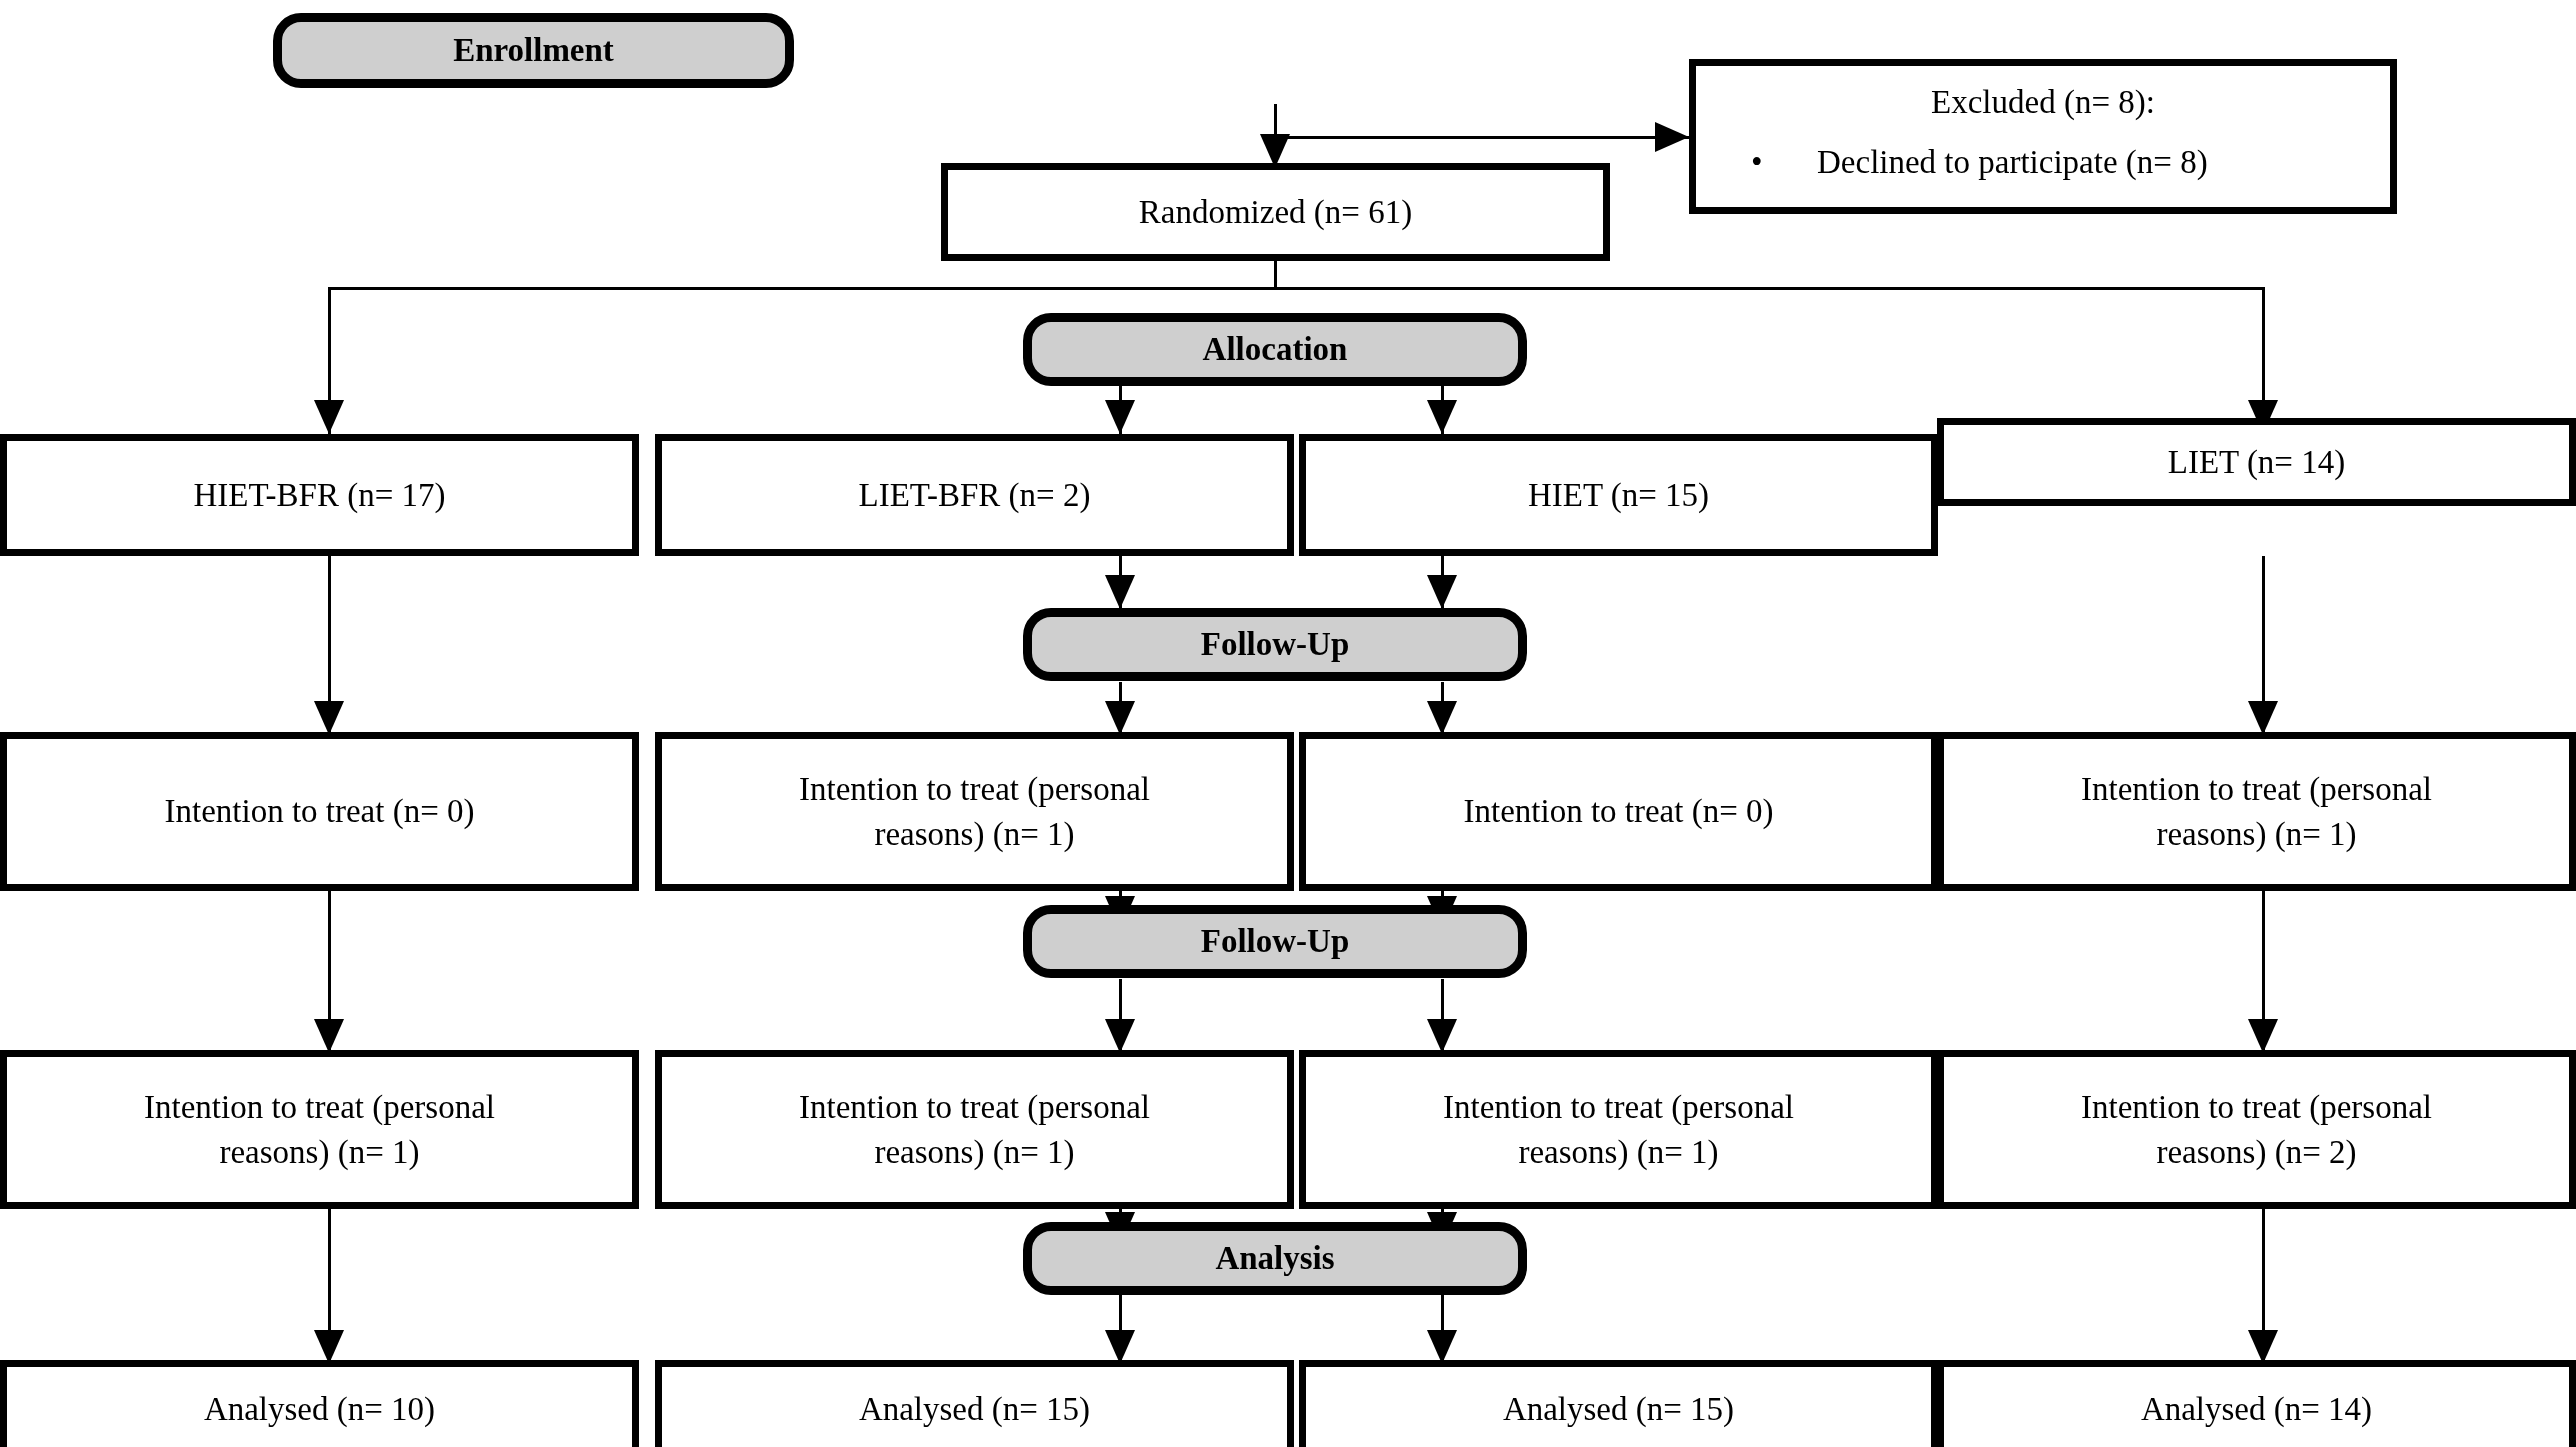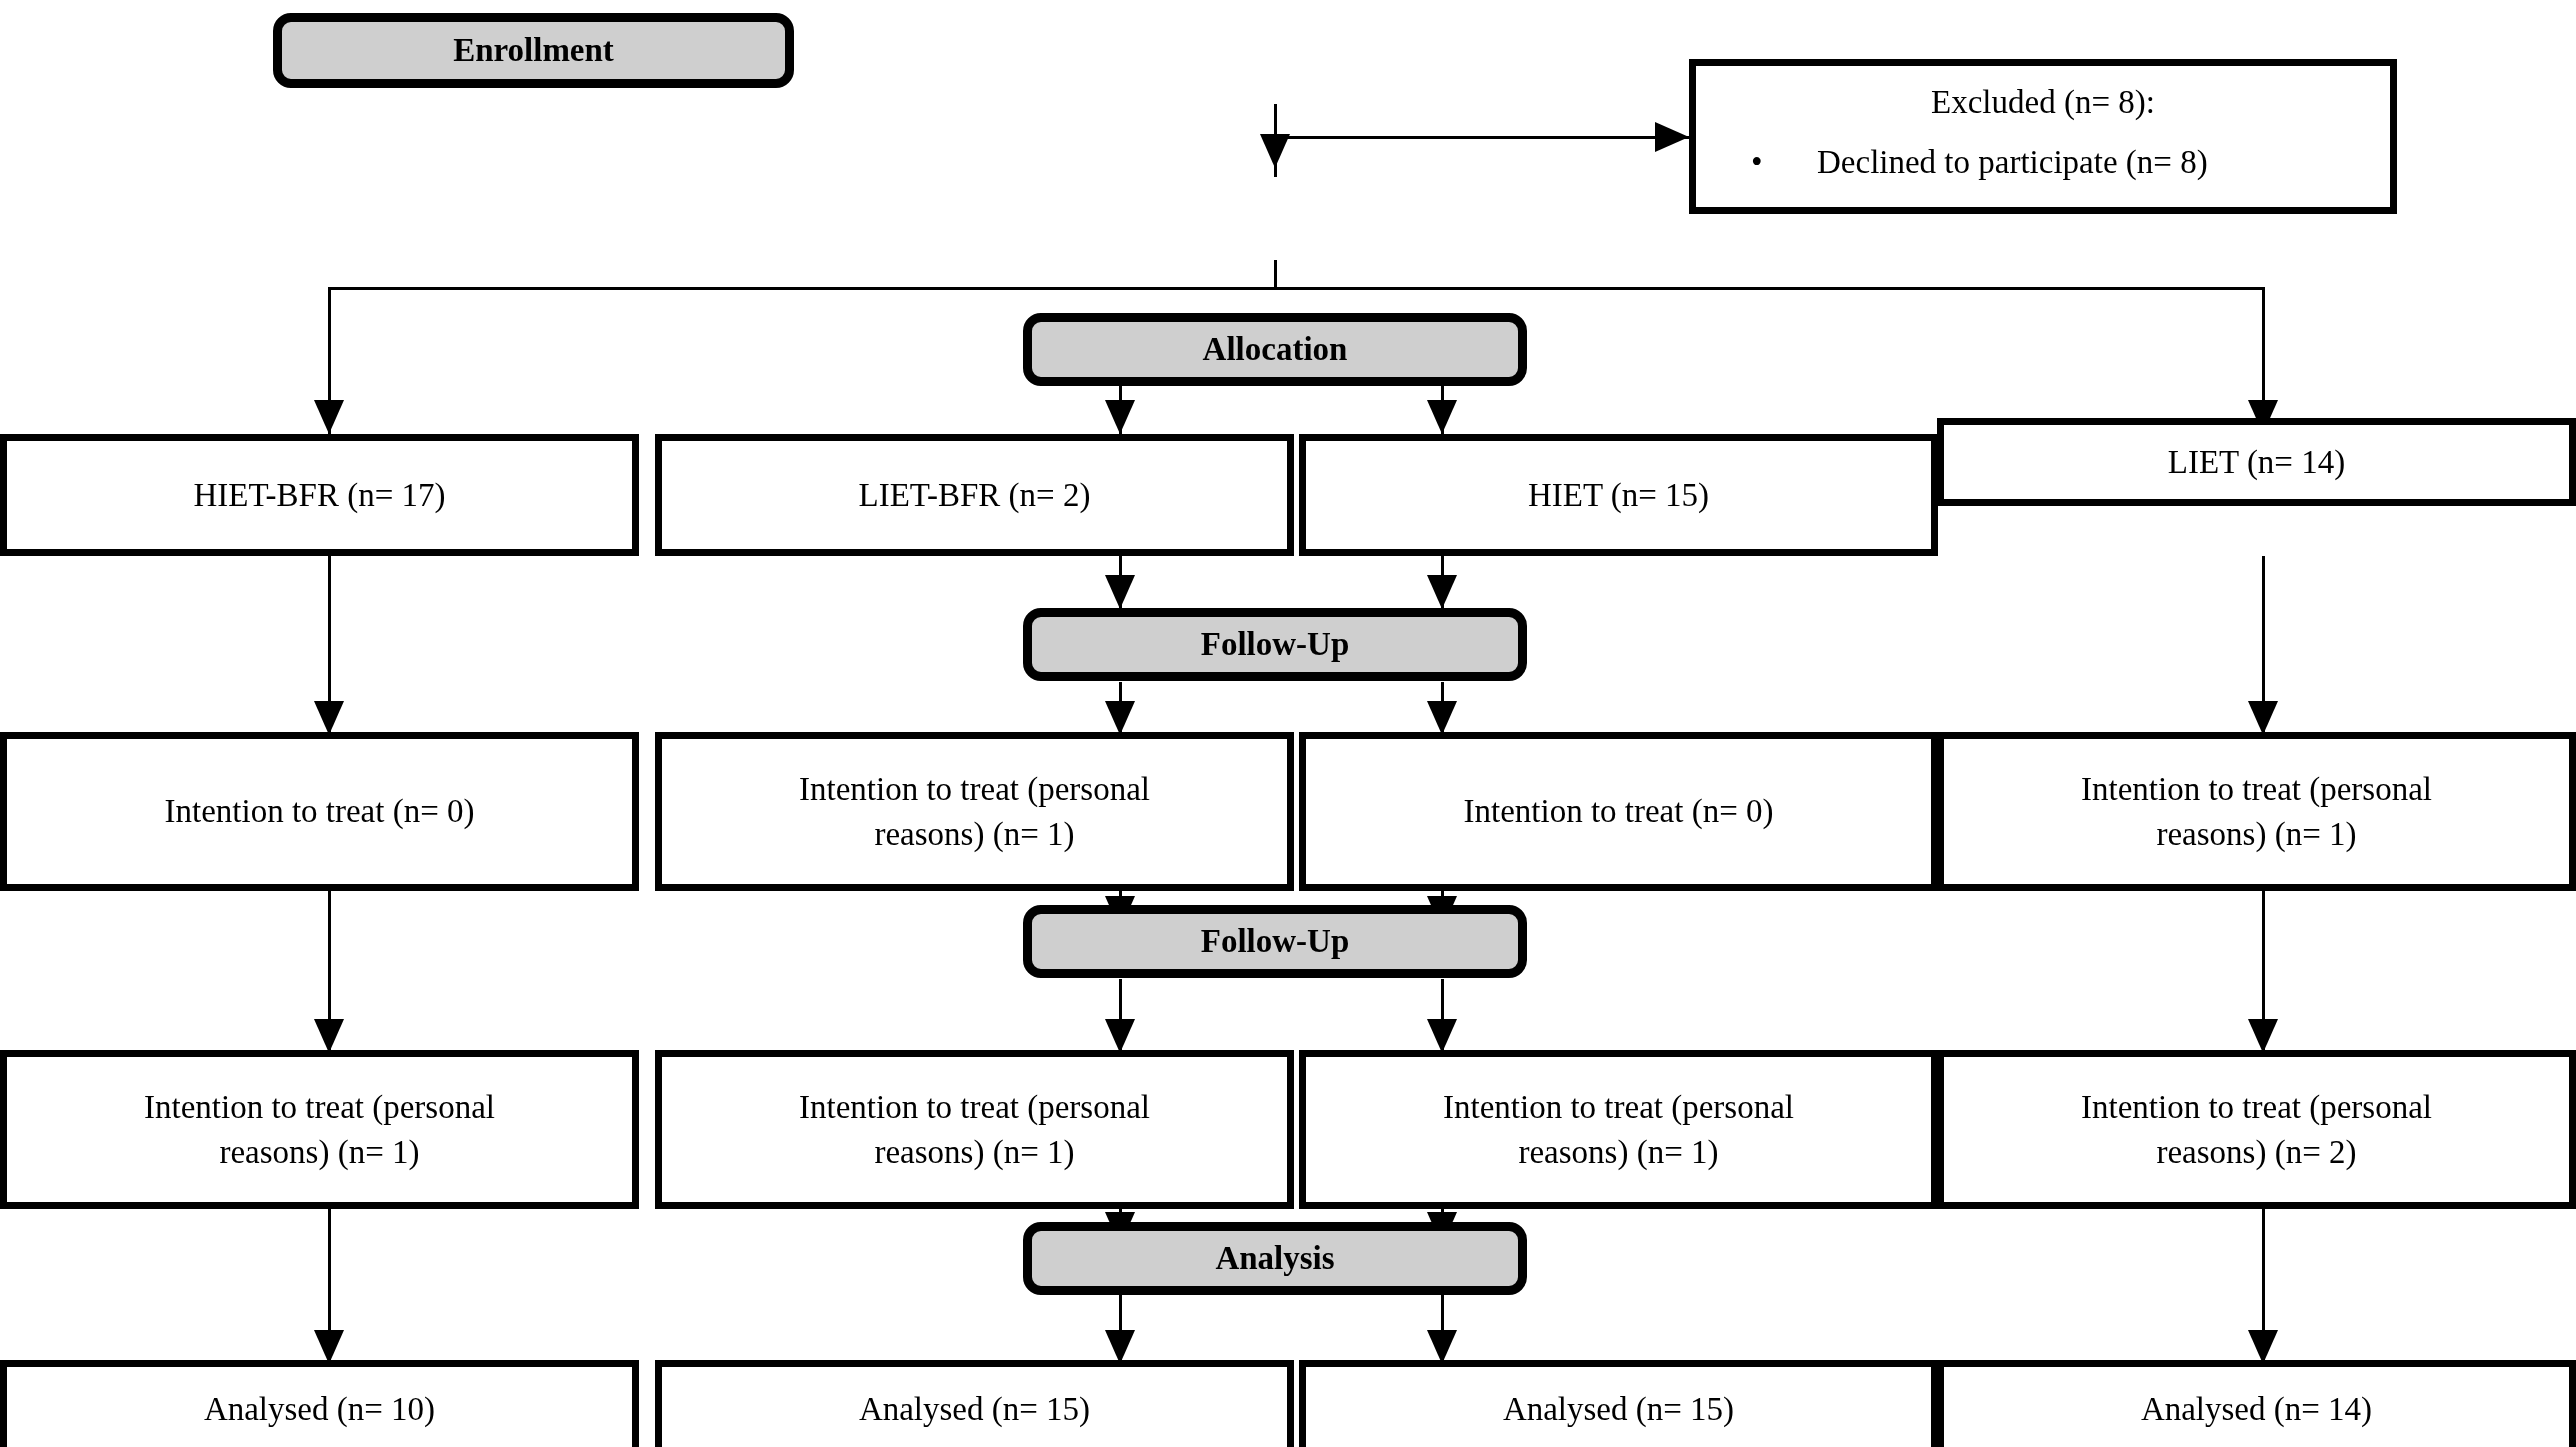--- a/index.html
+++ b/index.html
@@ -37,21 +37,21 @@
     display: block;
     width: 100%;
     white-space: pre-line;
   }
   
   .phase {
     position: absolute;
     box-sizing: border-box;
     background: #cfcfcf;
     border: 9px solid #000000;
-    border-radius: 18px;
+    border-radius: 28px;
     display: flex;
     align-items: center;
     justify-content: center;
     text-align: center;
     font-weight: bold;
     color: #000000;
     font-size: 33px;
     z-index: 4;
   }
   
@@ -126,20 +126,23 @@
   <div class="hline" style="left:1274px; top:136px; width:416px;"></div>
   <div class="arrow-right" style="left:1655px; top:122px;"></div>
 
   <div class="node excluded" style="left:1689px; top:59px; width:708px; height:155px;">
     <span class="ex-title">Excluded (n= 8):</span>
     <span class="ex-item">
       <span class="ex-bullet">•</span><span>Declined to participate (n= 8)</span>
     </span>
   </div>
 
+  <div class="node" style="left:941px; top:163px; width:669px; height:98px;">
+    <span class="txt">Randomized (n= 61)</span>
+  </div>
 
   <div class="vline" style="left:1274px; top:260px; height:30px;"></div>
   <div class="hline" style="left:328px; top:287px; width:1937px;"></div>
 
   <div class="vline" style="left:328px; top:287px; height:150px;"></div>
   <div class="arrow-down" style="left:314px; top:400px;"></div>
 
   <div class="vline" style="left:2262px; top:287px; height:150px;"></div>
   <div class="arrow-down" style="left:2248px; top:400px;"></div>
 

